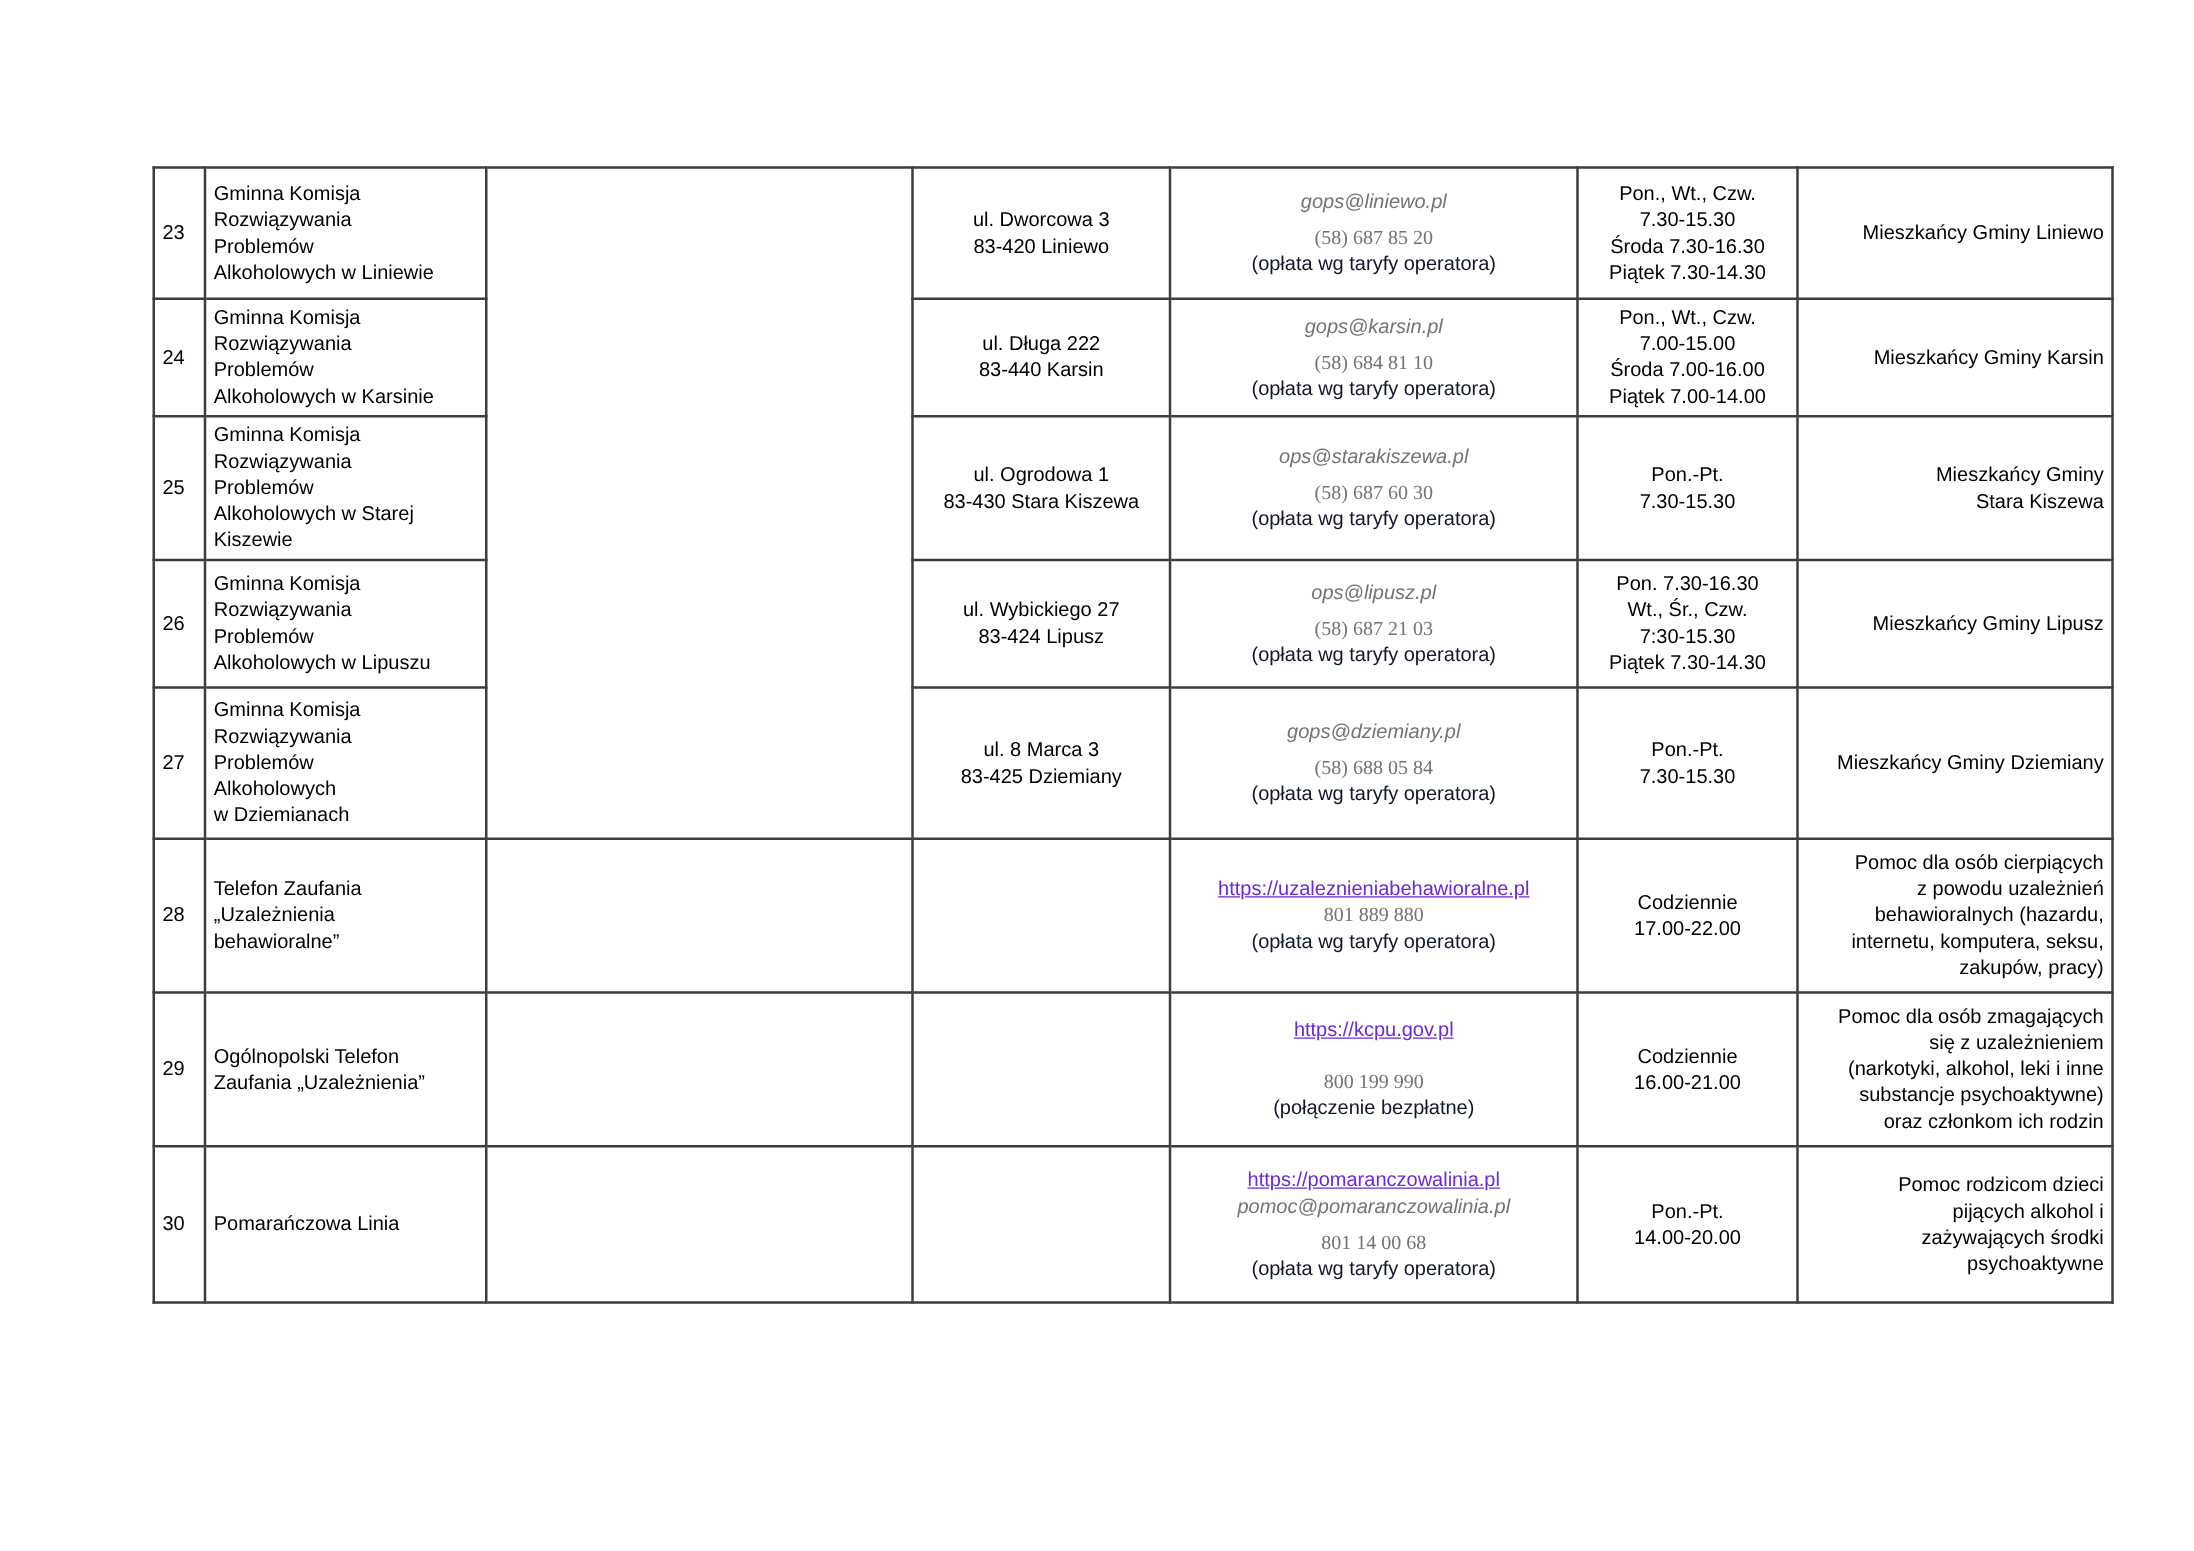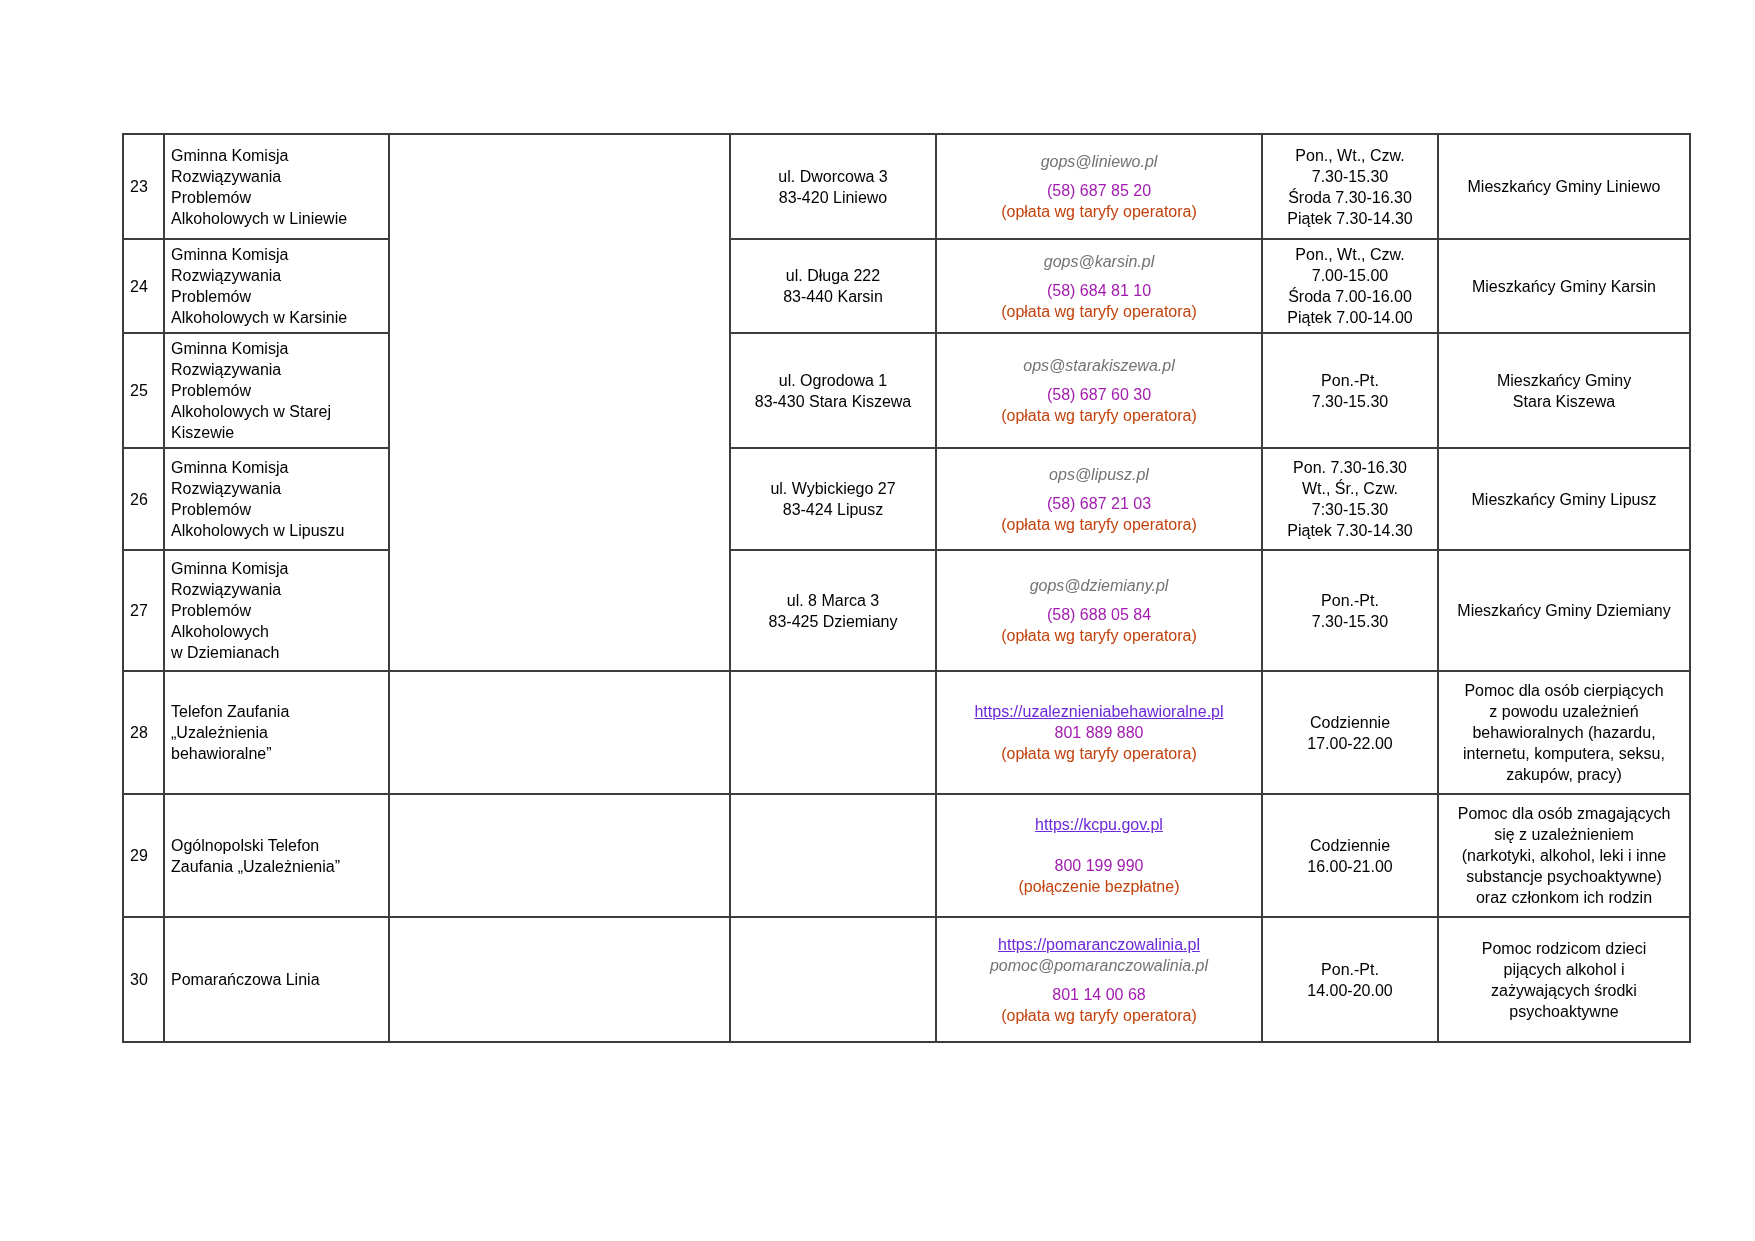--- a/index.html
+++ b/index.html
@@ -21,25 +21,25 @@
   table.doc td{
     border:2px solid #3d3d3d;
     vertical-align:middle;
     padding:4px 6px;
     overflow:hidden;
   }
   td.num{text-align:left;}
   td.name{text-align:left;padding-left:11px;padding-right:6px;}
   td.blank{padding:0;}
   td.addr,td.contact,td.hours,td.served{text-align:center;}
-  td.served{padding-left:5px;padding-right:5px;}
+  td.served{padding-left:5px;padding-right:5px;text-align:right;}
   .lines{white-space:pre-line;}
   .email{color:#737373;font-style:italic;}
-  .phone{color:#a21caf;margin-top:8px;}
-  .note{color:#c2410c;}
+  .phone{color:#737373;margin-top:8px;font-family:Liberation Serif, serif;}
+  .note{color:#0f172a;}
   a.link{color:#6d28d9;text-decoration:underline;display:block;cursor:pointer;}
   tr.h0{height:105px;} tr.h1{height:94px;} tr.h2{height:113px;} tr.h3{height:102px;}
   tr.h4{height:121px;} tr.h5{height:123px;} tr.h6{height:123px;} tr.h7{height:125px;}
 </style>
 </head>
 <body>
 
 <div class="page">
   <table class="doc">
     <colgroup>

